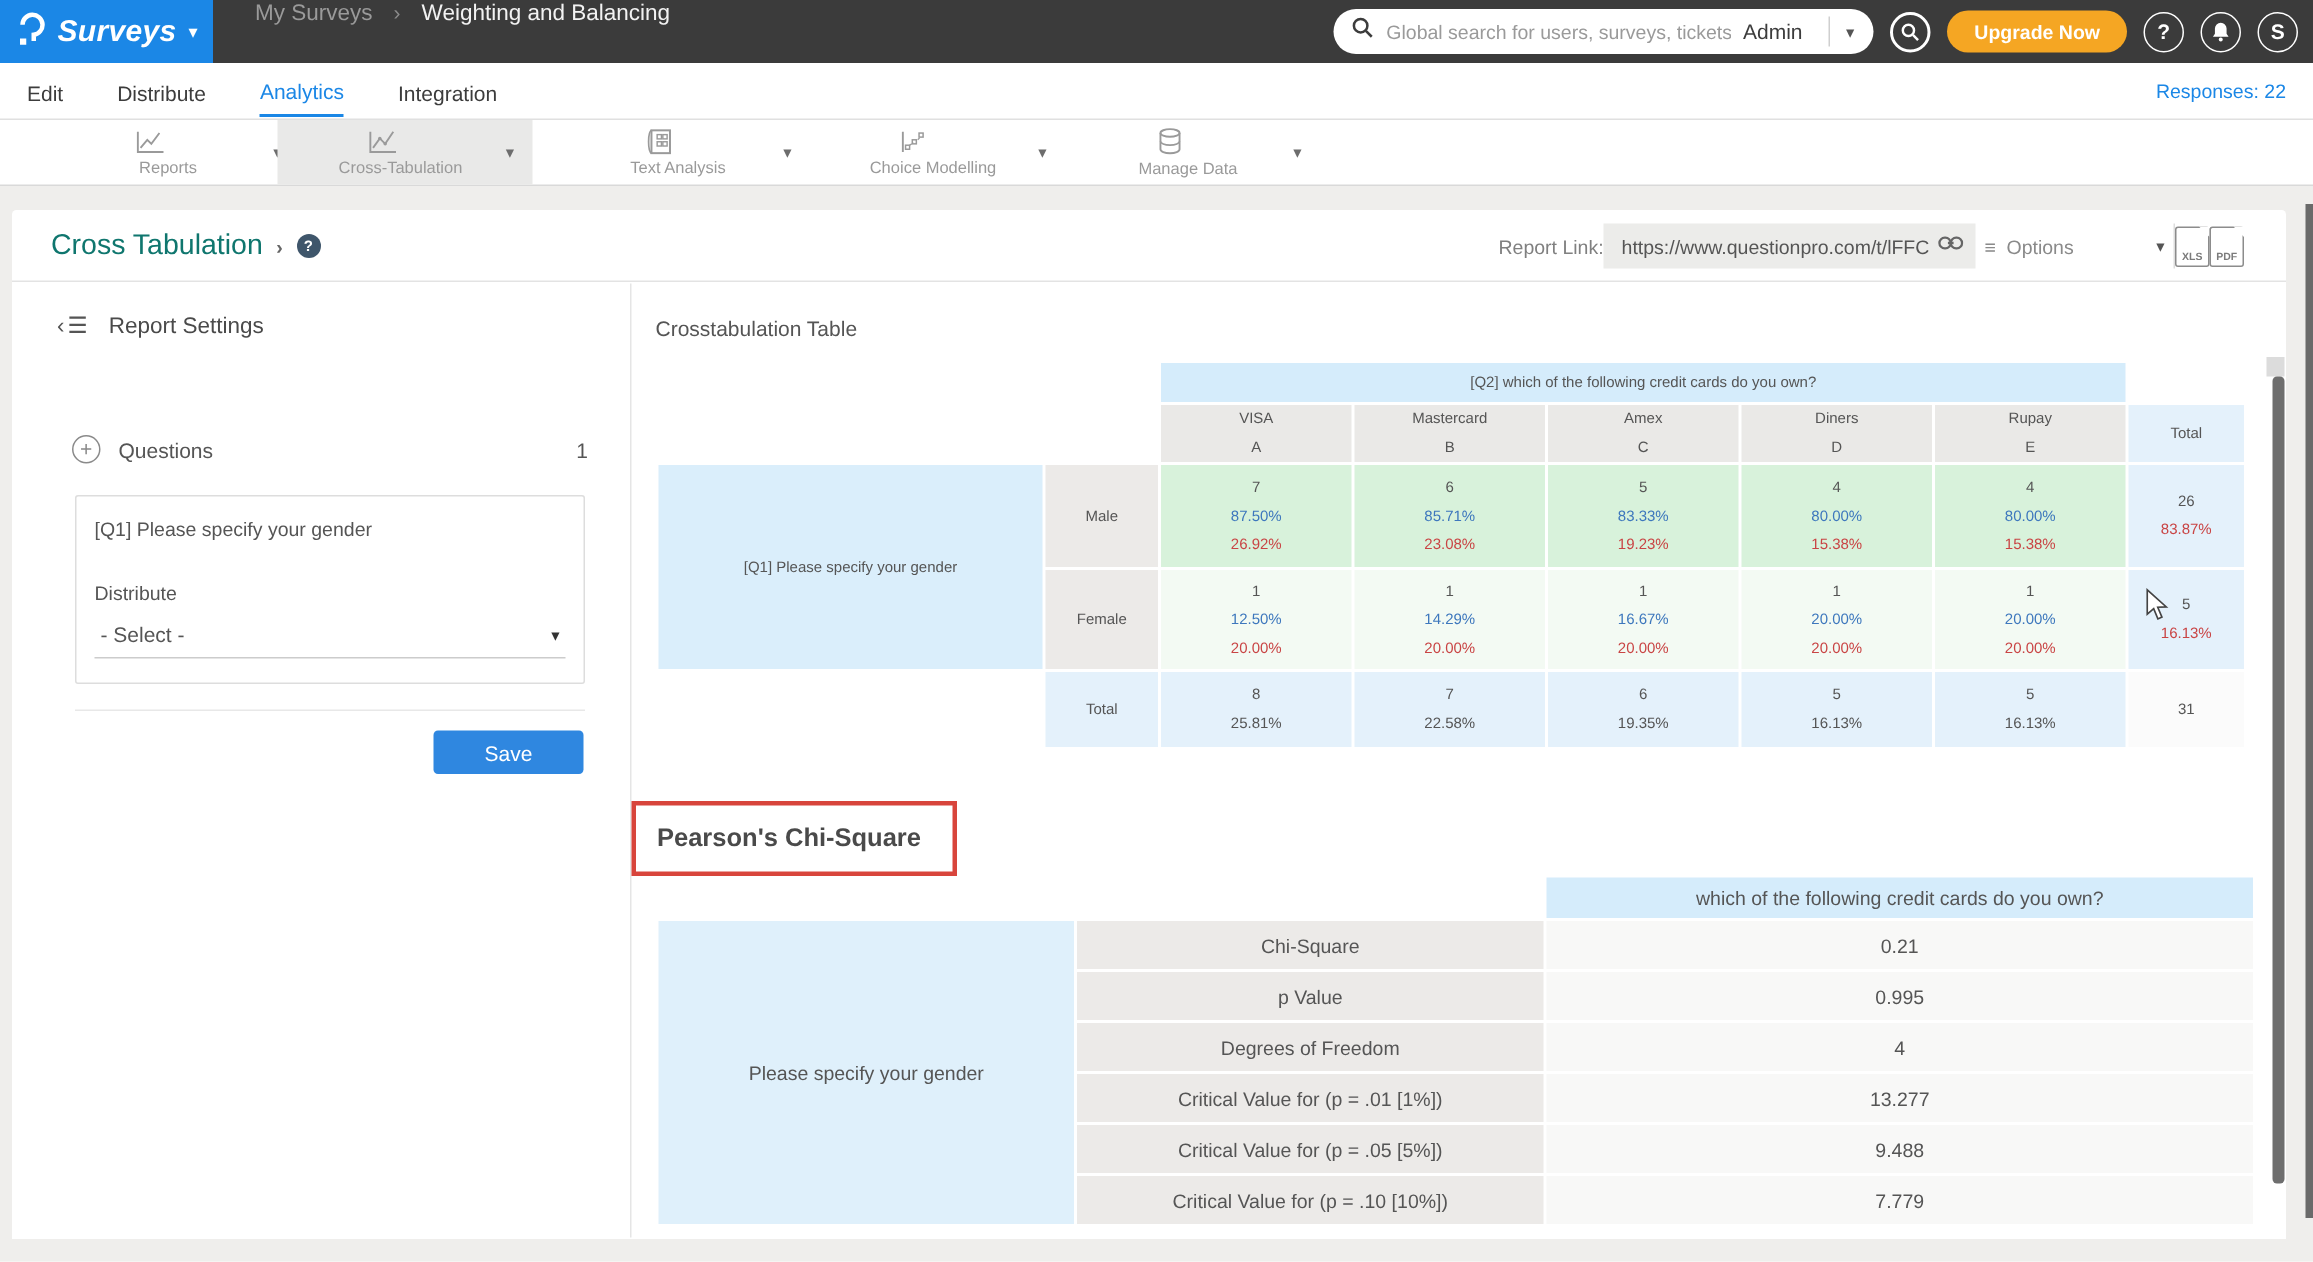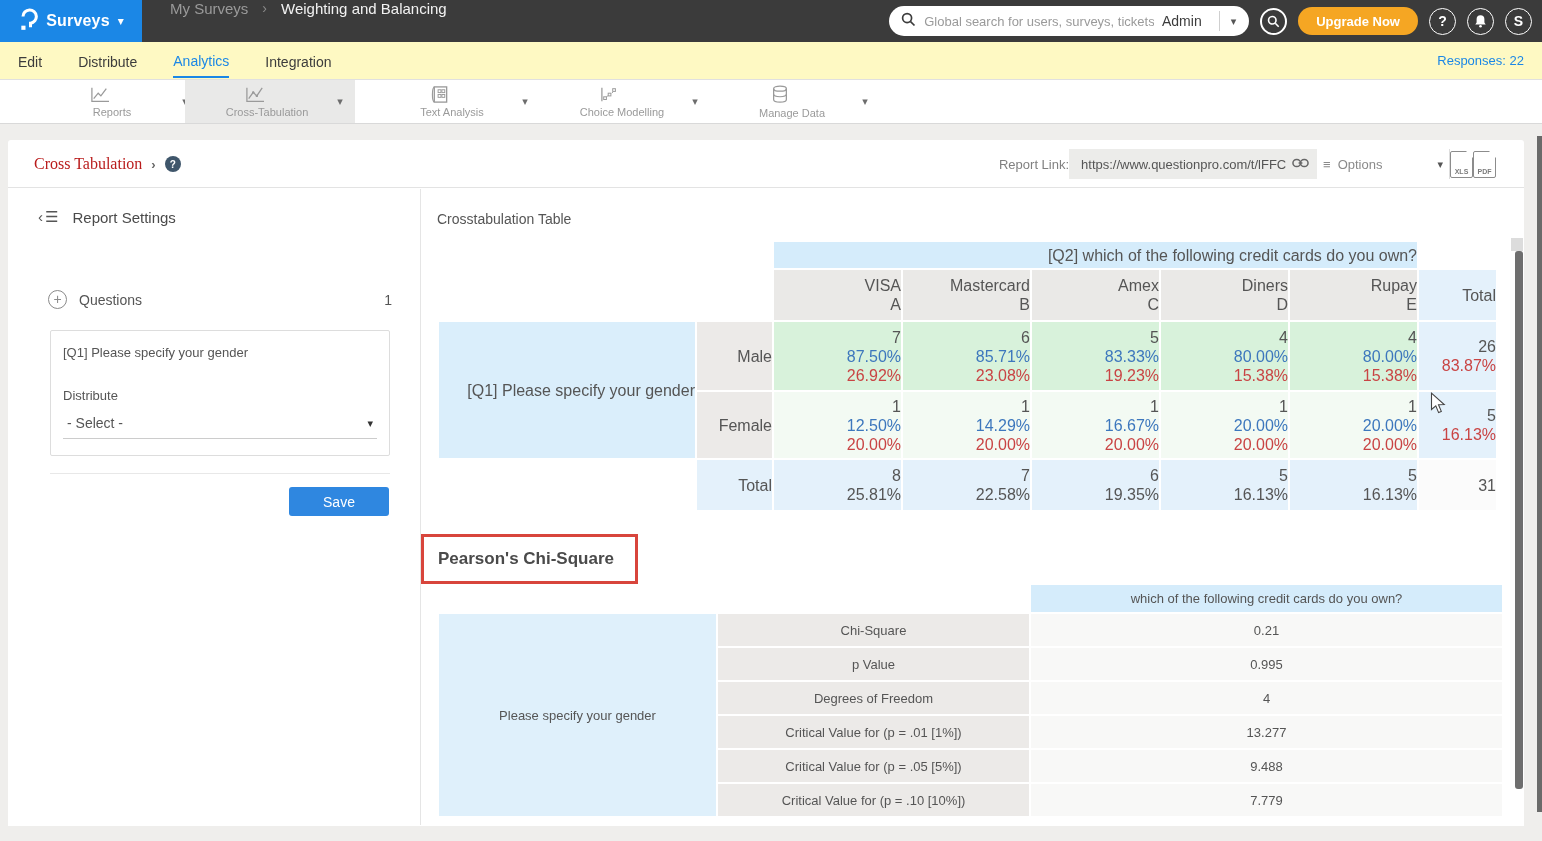--- a/index.html
+++ b/index.html
@@ -3,60 +3,60 @@
 <meta charset="utf-8">
 <style>
   * { box-sizing: border-box; margin: 0; padding: 0; }
   html,body { width:1542px; height:841px; }
   body { font-family:"Liberation Sans", sans-serif; background:#efeeec; overflow:hidden; cursor:default; }
   #app { position:relative; width:1542px; height:841px; background:#efeeec; overflow:hidden; }
 
   
   .topbar { position:absolute; left:0; top:0; width:1542px; height:42px; background:#3b3b3b; }
   .brand { position:absolute; left:0; top:0; width:142px; height:42px; background:#1b87e6; display:flex; align-items:center; justify-content:center; gap:8px; color:#fff; }
-  .brand .brand-label { font-size:16px; font-weight:bold; letter-spacing:.2px; }
+  .brand .brand-label { font-size:20px; font-weight:bold; letter-spacing:.2px;font-style:italic; }
   .brand .caret { color:#fff; font-size:12px; }
   .top-crumbs { position:absolute; left:170px; top:0; height:42px; display:flex; align-items:flex-start; gap:14px; }
   .top-crumbs .parent { color:#9a9a9a; font-size:15px; }
   .top-crumbs .sep { color:#8a8a8a; font-size:14px; }
   .top-crumbs .current { color:#f2f2f2; font-size:15px; }
   .top-right { position:absolute; right:10px; top:0; height:42px; display:flex; align-items:center; gap:11px; }
   .search-pill { width:360px; height:30px; background:#fff; border-radius:15px; display:flex; align-items:center; padding:0 10px 0 12px; gap:8px; }
   .search-pill input { border:none; outline:none; flex:1; font-size:13px; color:#555; font-family:"Liberation Sans",sans-serif; background:transparent; }
   .search-pill input::placeholder { color:#9a9a9a; }
   .scope { font-size:14px; color:#3c3c3c; padding-right:9px; }
   .scope-divider { width:1px; height:20px; background:#cfcfcf; }
   .pill-caret { color:#555; font-size:11px; padding:0 3px; }
   .circle-btn { width:27px; height:27px; border-radius:50%; border:2px solid #fff; display:flex; align-items:center; justify-content:center; color:#fff; flex:0 0 auto; }
   .circle-btn.thin { border-width:1.5px; font-size:14px; font-weight:bold; }
   .upgrade-btn { height:28px; padding:0 18px; background:#f5a623; border-radius:14px; color:#fff; font-size:13px; font-weight:bold; display:flex; align-items:center; }
 
   
-  .nav-row { position:absolute; left:0; top:42px; width:1542px; height:38px; background:#fef9c3; border-bottom:1px solid #e0e0e0; display:flex; align-items:center; }
+  .nav-row { position:absolute; left:0; top:42px; width:1542px; height:38px; background:#ffffff; border-bottom:1px solid #e0e0e0; display:flex; align-items:center; }
   .nav-items { display:flex; gap:36px; padding-left:18px; align-items:center; }
   .nav-item { font-size:14px; color:#3c3c3c; padding:9px 0 7px; }
   .nav-item.active { color:#1b87e6; border-bottom:2px solid #1b87e6; }
   .responses { position:absolute; right:18px; font-size:13px; color:#1b87e6; }
 
   
   .toolbar { position:absolute; left:0; top:80px; width:1542px; height:44px; background:#fff; border-bottom:1px solid #d9d9d9; }
   .tool-group { position:absolute; top:0; height:43px; display:flex; align-items:center; }
   .tool-item { width:140px; height:43px; display:flex; flex-direction:column; align-items:center; justify-content:center; gap:2px; }
   .tool-item .tool-label { font-size:11px; color:#9a9a9a;padding-left:24px; }
   .tool-caret { width:30px; text-align:center; color:#6d6d6d; font-size:11px; }
   .tool-group.active { background:#e9e9e8; }
   .tool-icon svg { display:block; }
 
   
   .card { position:absolute; left:8px; top:140px; width:1516px; height:686px; background:#fff; border-radius:3px 3px 0 0; }
 
   
   .report-bar { position:absolute; left:8px; top:140px; width:1516px; height:48px; border-bottom:1px solid #e3e3e3; }
   .rb-left { position:absolute; left:26px; top:0; height:48px; display:flex; align-items:center; gap:9px; }
-  .rb-link { color:#b91c1c; font-size:16px;font-family:Liberation Serif, serif; }
+  .rb-link { color:#0f766e; font-size:19px; }
   .rb-sep { color:#666; font-size:13px; font-weight:bold; }
   .rb-title { color:#4f4f4f; font-size:15px; }
   .rb-help { width:16px; height:16px; border-radius:50%; background:#3f566b; color:#fff; font-size:10px; font-weight:bold; display:flex; align-items:center; justify-content:center; }
   .rb-right { position:absolute; right:28px; top:0; height:48px; display:flex; align-items:center; }
   .rl-label { font-size:13px; color:#808080; }
   .rl-box { width:248px; height:30px; background:#ececea; display:flex; align-items:center; padding:0 8px 0 12px; gap:6px; }
   .rl-url { font-size:13px; color:#555; flex:1; white-space:nowrap; overflow:hidden; }
   .options-btn { display:flex; align-items:center; gap:7px; color:#8a8a8a; font-size:13px; padding:0 6px; }
   .options-btn .glyph { font-size:13px; }
   .options-caret { color:#555; font-size:11px; margin-left:48px; }
@@ -83,21 +83,21 @@
   .drilldown-label { font-size:13px; color:#555; margin-top:28px; }
   .select-line { margin-top:12px; display:flex; align-items:center; justify-content:space-between; border-bottom:1px solid #ccc; padding:0 4px 7px 4px; }
   .select-value { font-size:14px; color:#555; }
   .select-caret { font-size:11px; color:#333; }
   .panel-hr { position:absolute; left:50px; top:473px; width:340px; height:1px; background:#e8e8e8; }
   .save-btn { position:absolute; left:289px; top:487px; width:100px; height:29px; background:#2f87e0; border-radius:3px; color:#fff; font-size:14px; display:flex; align-items:center; justify-content:center; }
 
   
   .section-title { position:absolute; left:437px; top:211px; font-size:14px; color:#555; }
   table.ctab { position:absolute; left:437px; top:240px; border-collapse:separate; border-spacing:2px; table-layout:fixed; }
-  table.ctab td { text-align:right; vertical-align:middle; font-size:16px; color:#555; line-height:19px; }
+  table.ctab td { text-align:center; vertical-align:middle; font-size:10px; color:#555; line-height:19px; }
   .bg-qhdr { background:#d5ecfb; }
   .bg-colhdr { background:#eae9e7; }
   .bg-rowlbl { background:#eceae8; }
   .bg-blue { background:#e4f1fb; }
   .bg-blue2 { background:#daeefb; }
   .bg-green { background:#d8f2db; }
   .bg-pgreen { background:#f3faf3; }
   .bg-grand { background:#fbfbfb; }
   .pct-b { color:#3d77bd; }
   .pct-r { color:#c94444; }
@@ -332,21 +332,21 @@
         <col style="width:127px">
         <col style="width:127px">
       <col style="width:77px">
     </colgroup>
     <tbody>
         <tr style="height:26px">
       <td colspan="2"></td>
       <td colspan="5" class="bg-qhdr">[Q2] which of the following credit cards do you own?</td>
       <td></td>
     </tr>
-    <tr style="height:50px">
+    <tr style="height:38px">
       <td colspan="2"></td>
       <td class="bg-colhdr">
             <span class="ln">VISA</span>
             <span class="ln">A</span>
           </td>
       <td class="bg-colhdr">
             <span class="ln">Mastercard</span>
             <span class="ln">B</span>
           </td>
       <td class="bg-colhdr">

